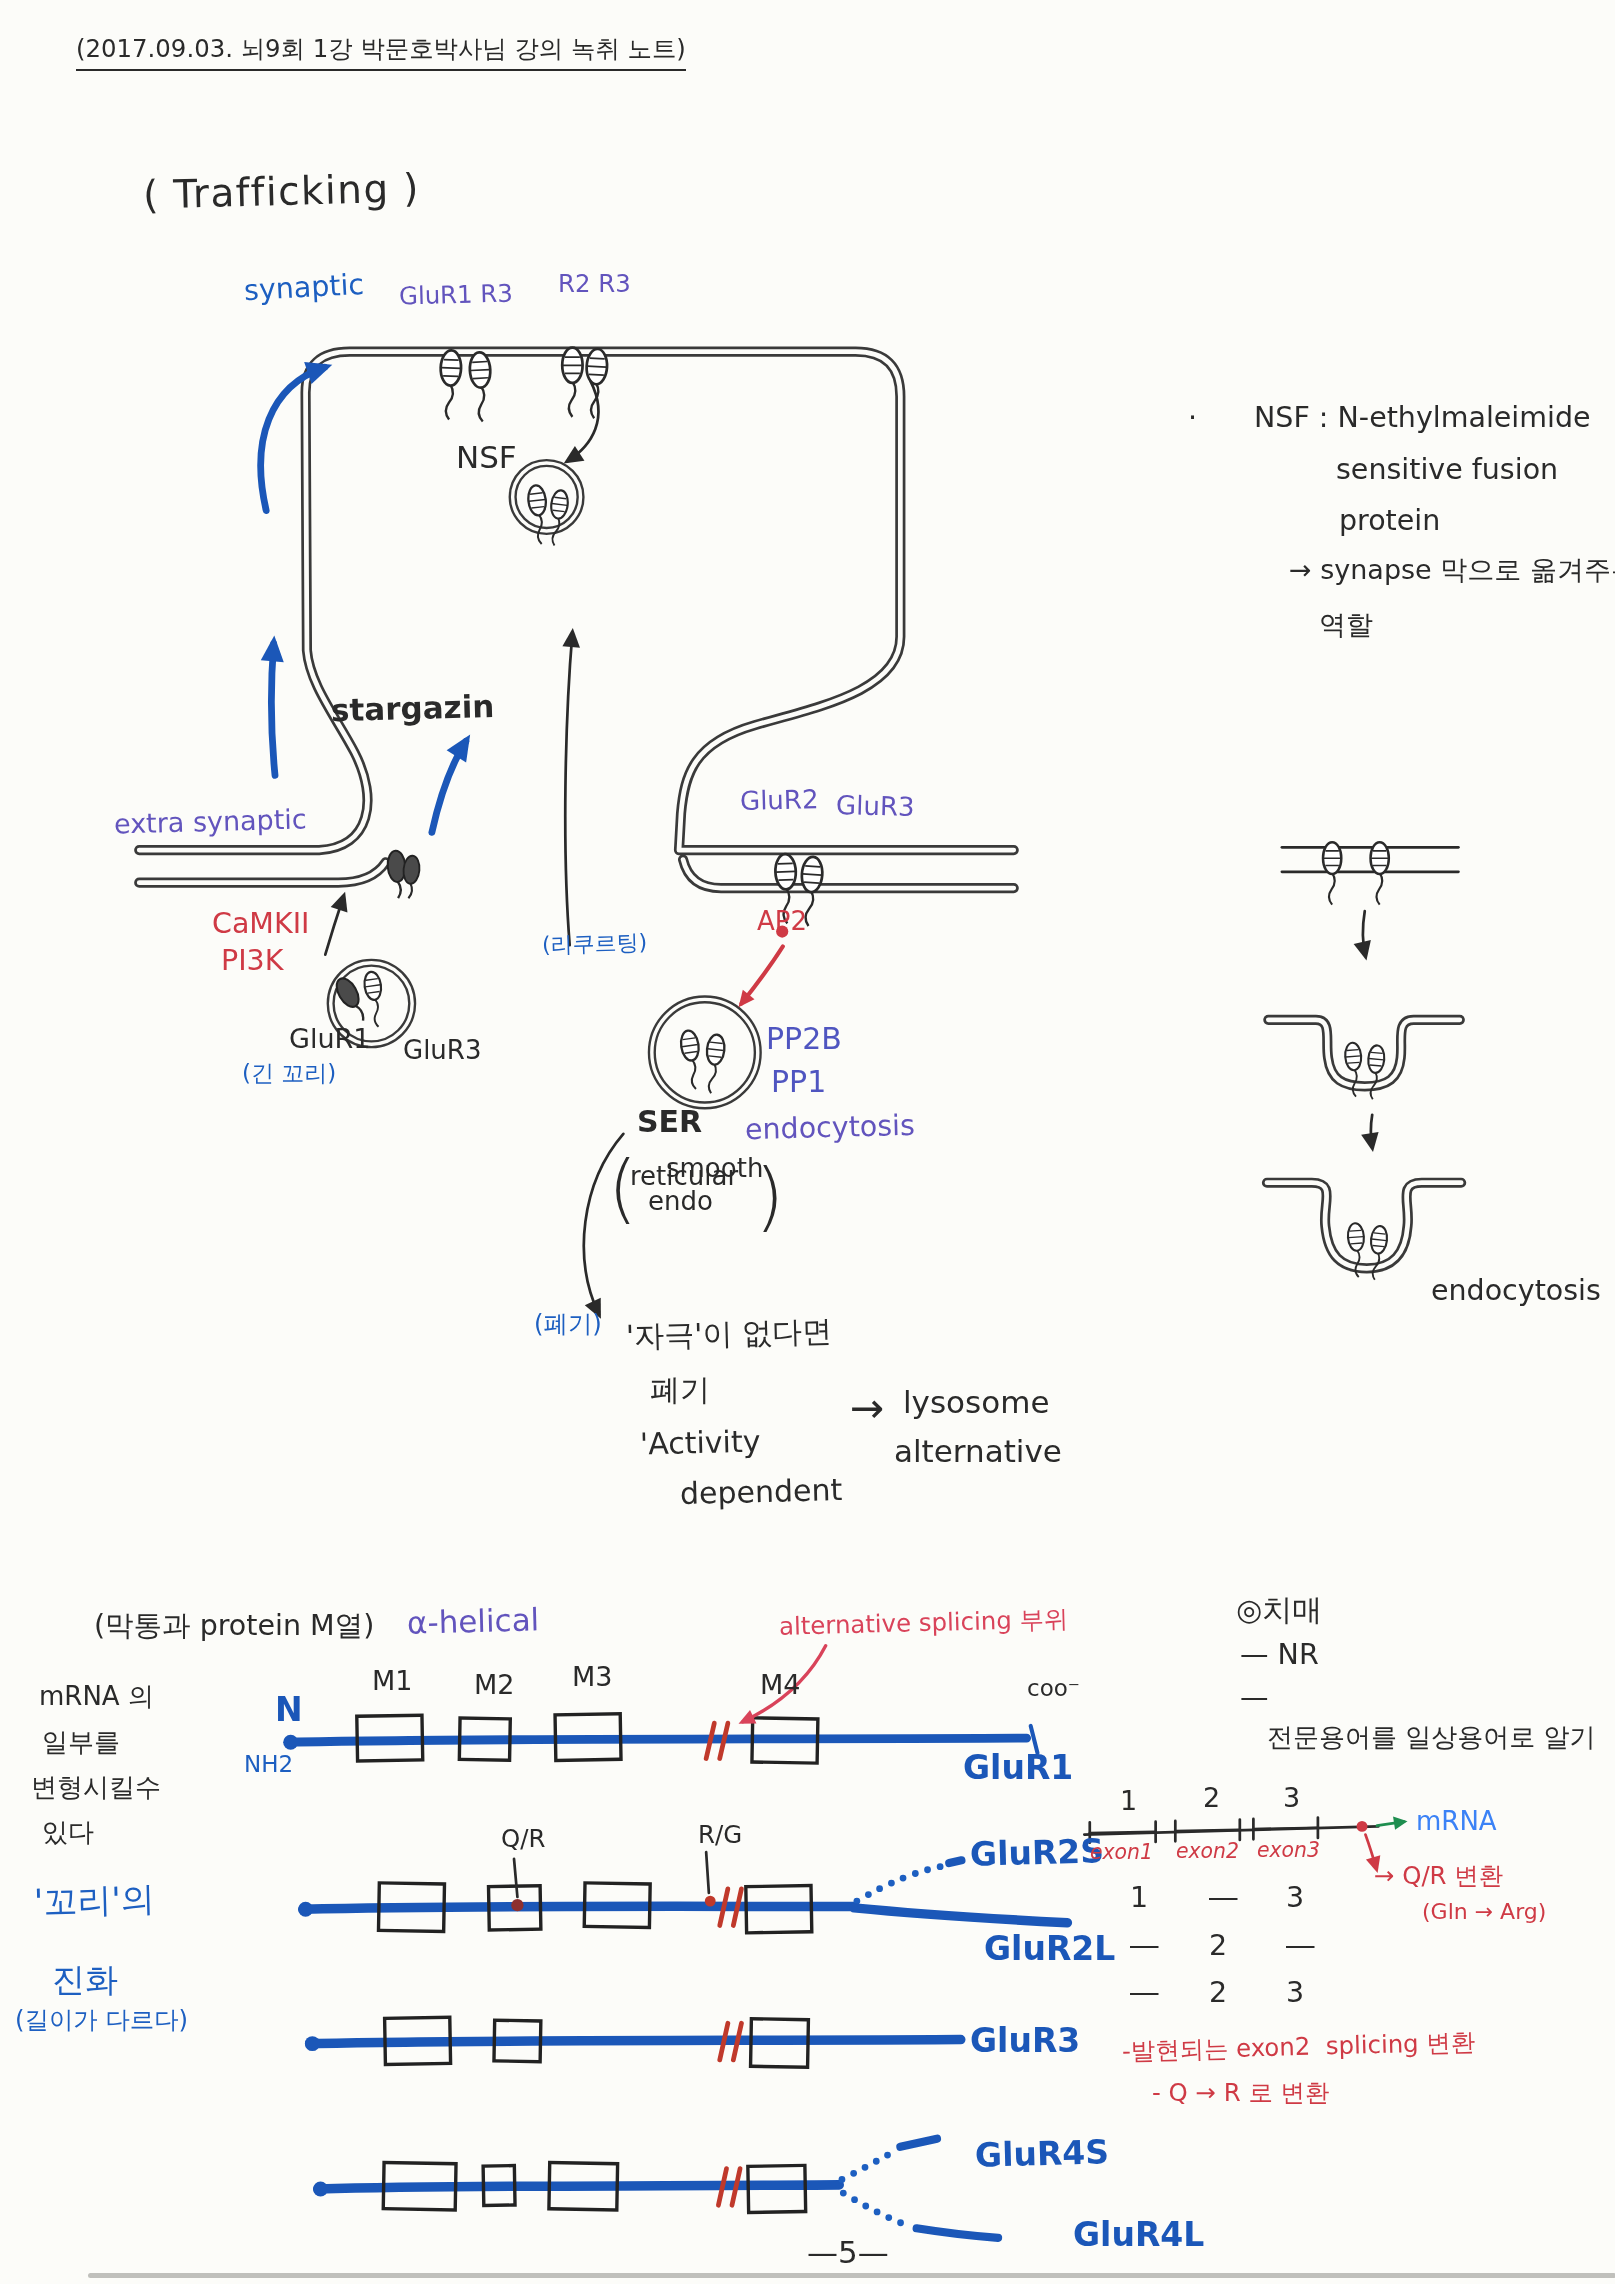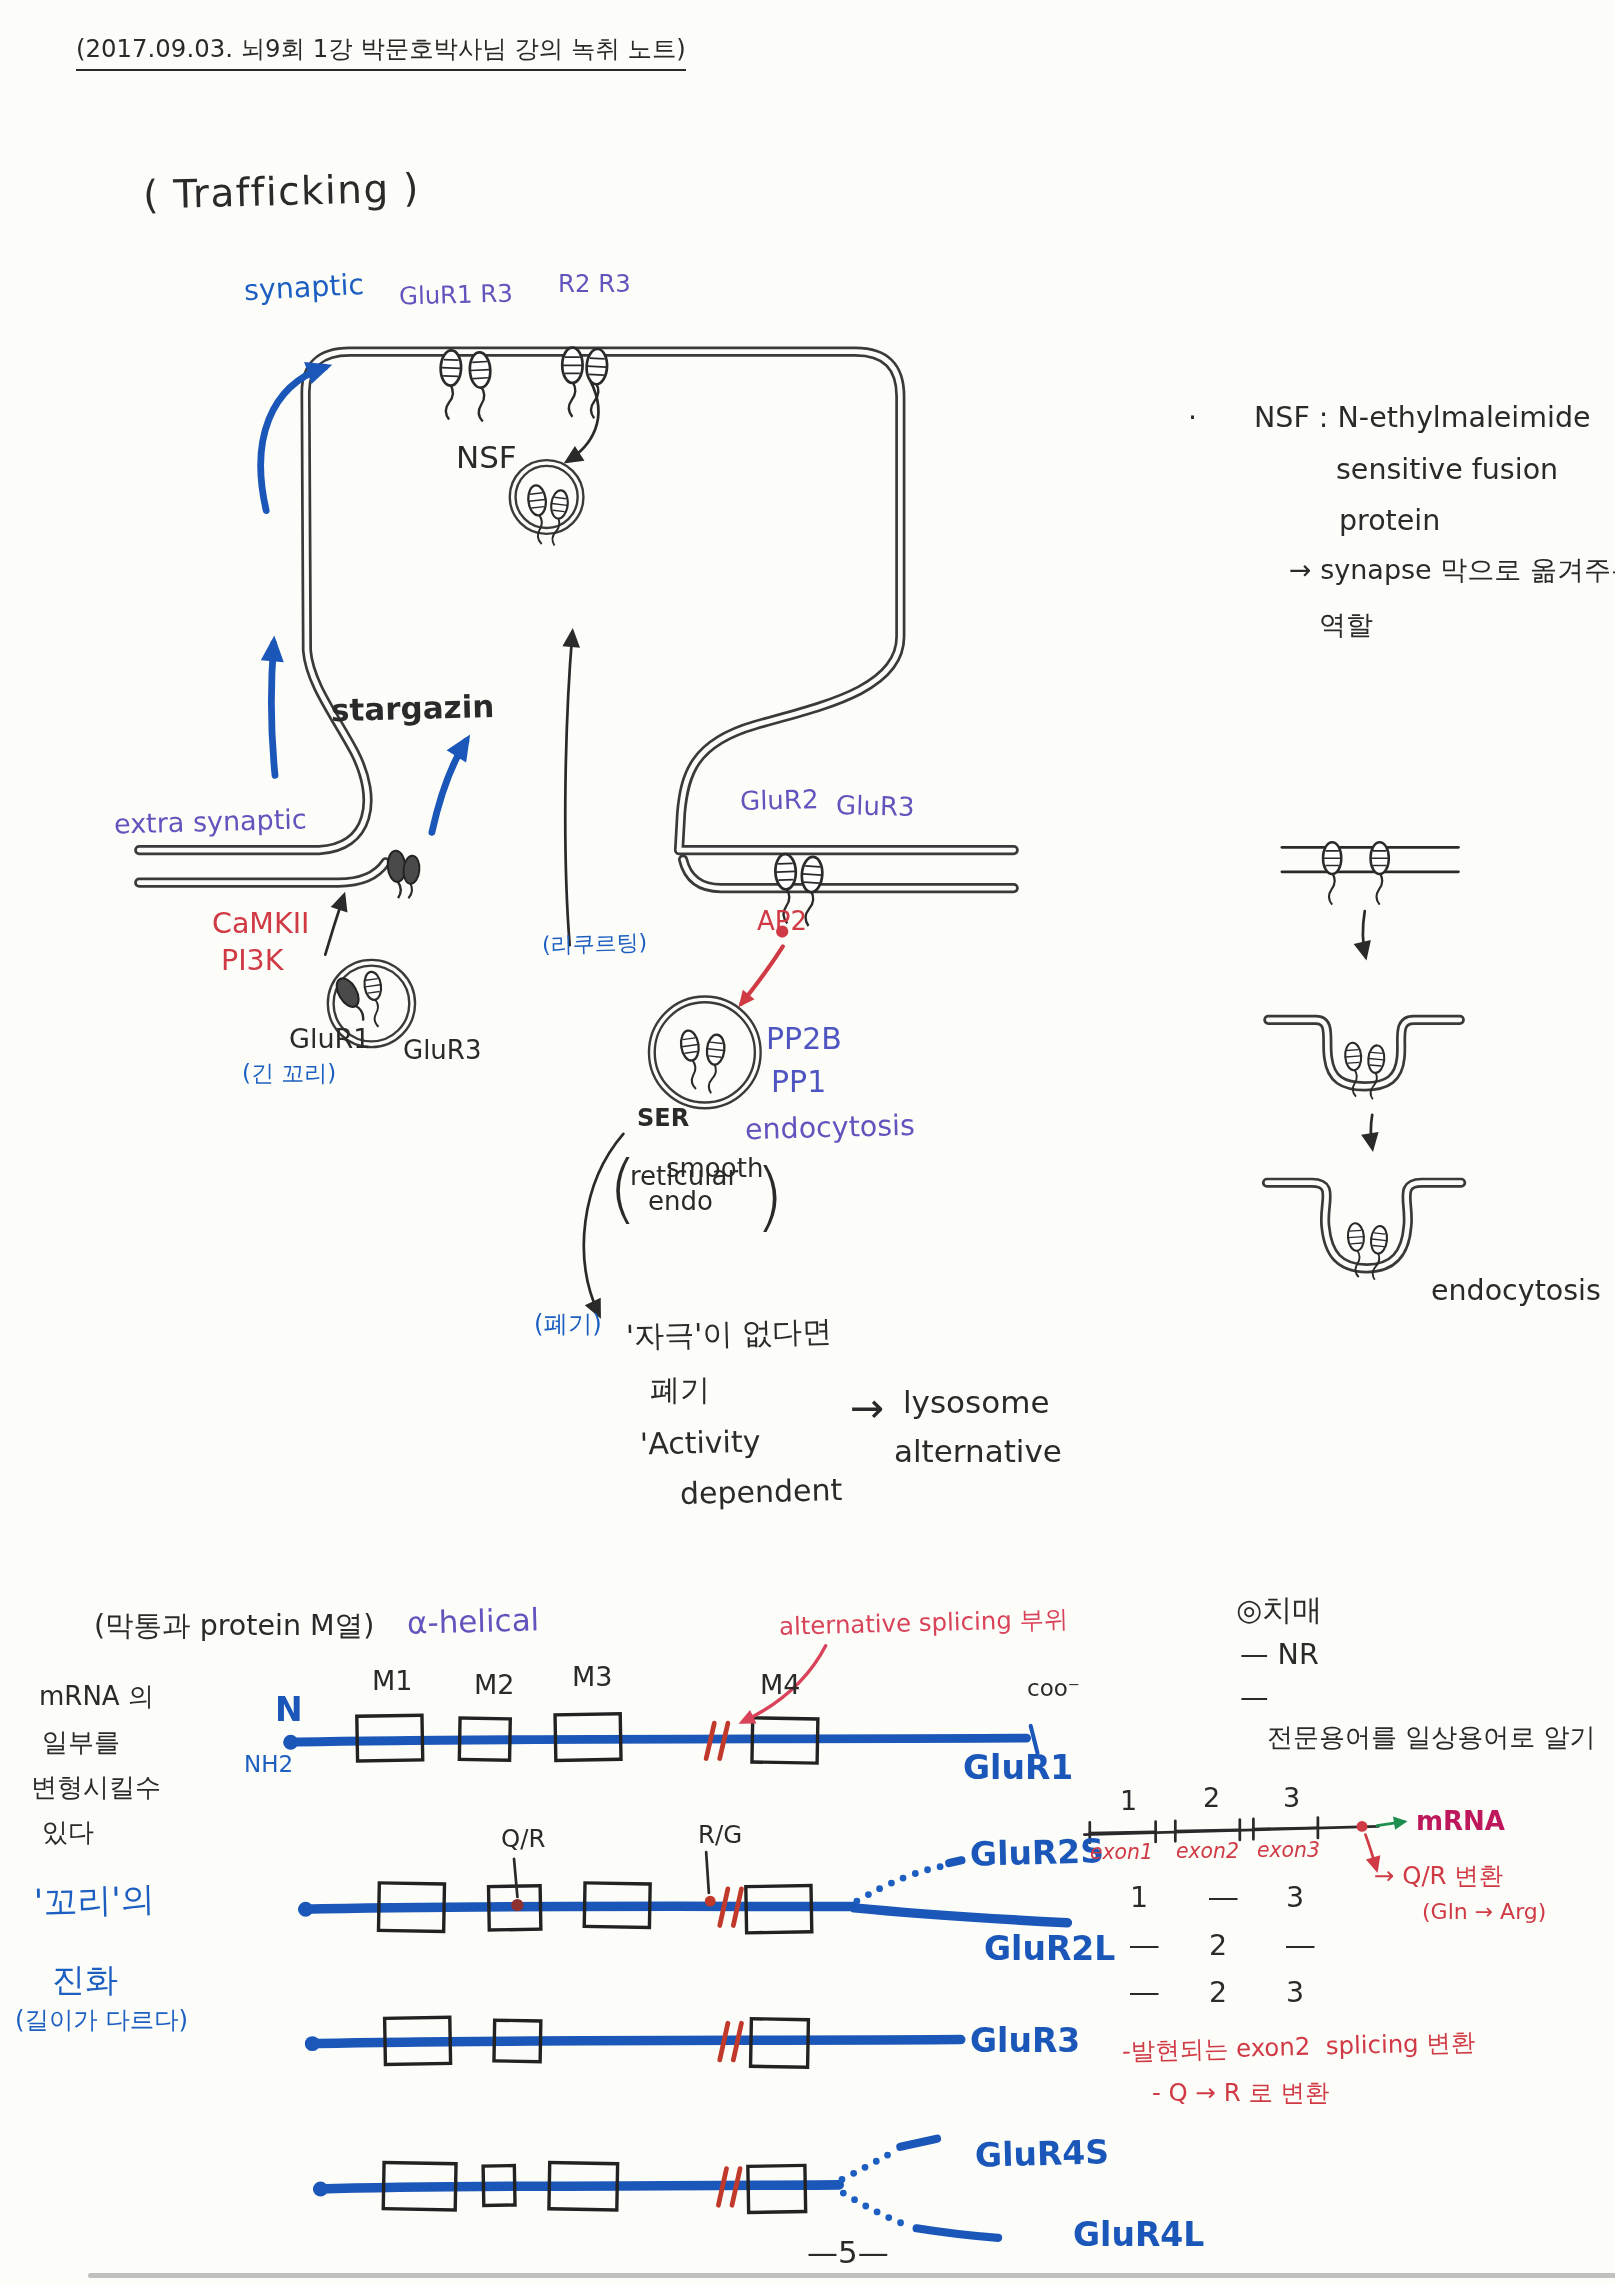--- a/index.html
+++ b/index.html
@@ -10,21 +10,21 @@
     font-family:"DejaVu Sans", sans-serif; color:#2a2a2a;
   }
   .lbl { position:absolute; white-space:pre; line-height:1.12; }
   .ink    { color:#2a2a2a; }
   .blue   { color:#1d5fc1; }
   .dblue  { color:#1b57b8; font-weight:bold; }
   .purple { color:#6254bd; }
   .vblue  { color:#4f55c0; }
   .red    { color:#cf3a45; }
   .pink   { color:#d9435a; }
-  .green  { color:#be185d;font-weight:bold; }
+  .green  { color:#3b82f6; }
   .bold   { font-weight:bold; }
   .r-1 { transform:rotate(-1.5deg); }
   .r-2 { transform:rotate(-3deg); }
   .r1  { transform:rotate(1.5deg); }
   .hdr { border-bottom:2px solid #2a2a2a; padding-bottom:6.8px; }
   svg.canvas { position:absolute; left:0; top:0; }
   .mem-out { fill:none; stroke:#3a3a3a; stroke-width:15; stroke-linecap:round; stroke-linejoin:round; }
   .mem-in  { fill:none; stroke:#fcfcf9; stroke-width:7;  stroke-linecap:round; stroke-linejoin:round; }
   .thin    { fill:none; stroke:#2a2a2a; stroke-width:4; stroke-linecap:round; }
   .blueln  { fill:none; stroke:#1b57b8; stroke-linecap:round; }
@@ -208,21 +208,21 @@
   <div class="lbl red" style="left:221px;top:945px;font-size:28.5px;">PI3K</div>
   <div class="lbl ink" style="left:289px;top:1024px;font-size:27px;">GluR1</div>
   <div class="lbl blue" style="left:242px;top:1061px;font-size:23px;">(긴 꼬리)</div>
   <div class="lbl ink" style="left:403px;top:1036px;font-size:26px;">GluR3</div>
   <div class="lbl purple r-1" style="left:740px;top:786px;font-size:26px;">GluR2</div>
   <div class="lbl purple r1" style="left:836px;top:792px;font-size:26px;">GluR3</div>
   <div class="lbl red" style="left:725px;top:907px;font-size:26px;margin-left:32px;">AP2</div>
   <div class="lbl blue r-1" style="left:542px;top:932px;font-size:22px;">(리쿠르팅)</div>
   <div class="lbl vblue" style="left:766px;top:1022px;font-size:30px;">PP2B</div>
   <div class="lbl vblue" style="left:771px;top:1065px;font-size:30px;">PP1</div>
-  <div class="lbl ink bold" style="left:637px;top:1105px;font-size:24px;">SER</div>
+  <div class="lbl ink bold" style="left:637px;top:1105px;font-size:30px;">SER</div>
   <div class="lbl ink" style="left:608px;top:1146px;font-size:75px;font-weight:200;">(</div>
   <div class="lbl ink" style="left:666px;top:1154px;font-size:26px;">smooth</div>
   <div class="lbl ink" style="left:648px;top:1187px;font-size:26px;">endo</div>
   <div class="lbl ink" style="left:630px;top:1162px;font-size:26px;">reticular</div>
   <div class="lbl ink" style="left:755px;top:1154px;font-size:75px;font-weight:200;">)</div>
   <div class="lbl purple r-1" style="left:745px;top:1112px;font-size:28.5px;">endocytosis</div>
   <div class="lbl blue" style="left:534px;top:1310px;font-size:24.4px;">(폐기)</div>
   <div class="lbl ink r-1" style="left:626px;top:1317px;font-size:30px;">'자극'이 없다면</div>
   <div class="lbl ink" style="left:650px;top:1373px;font-size:30px;">폐기</div>
   <div class="lbl ink r-1" style="left:640px;top:1426px;font-size:30px;">'Activity</div>

